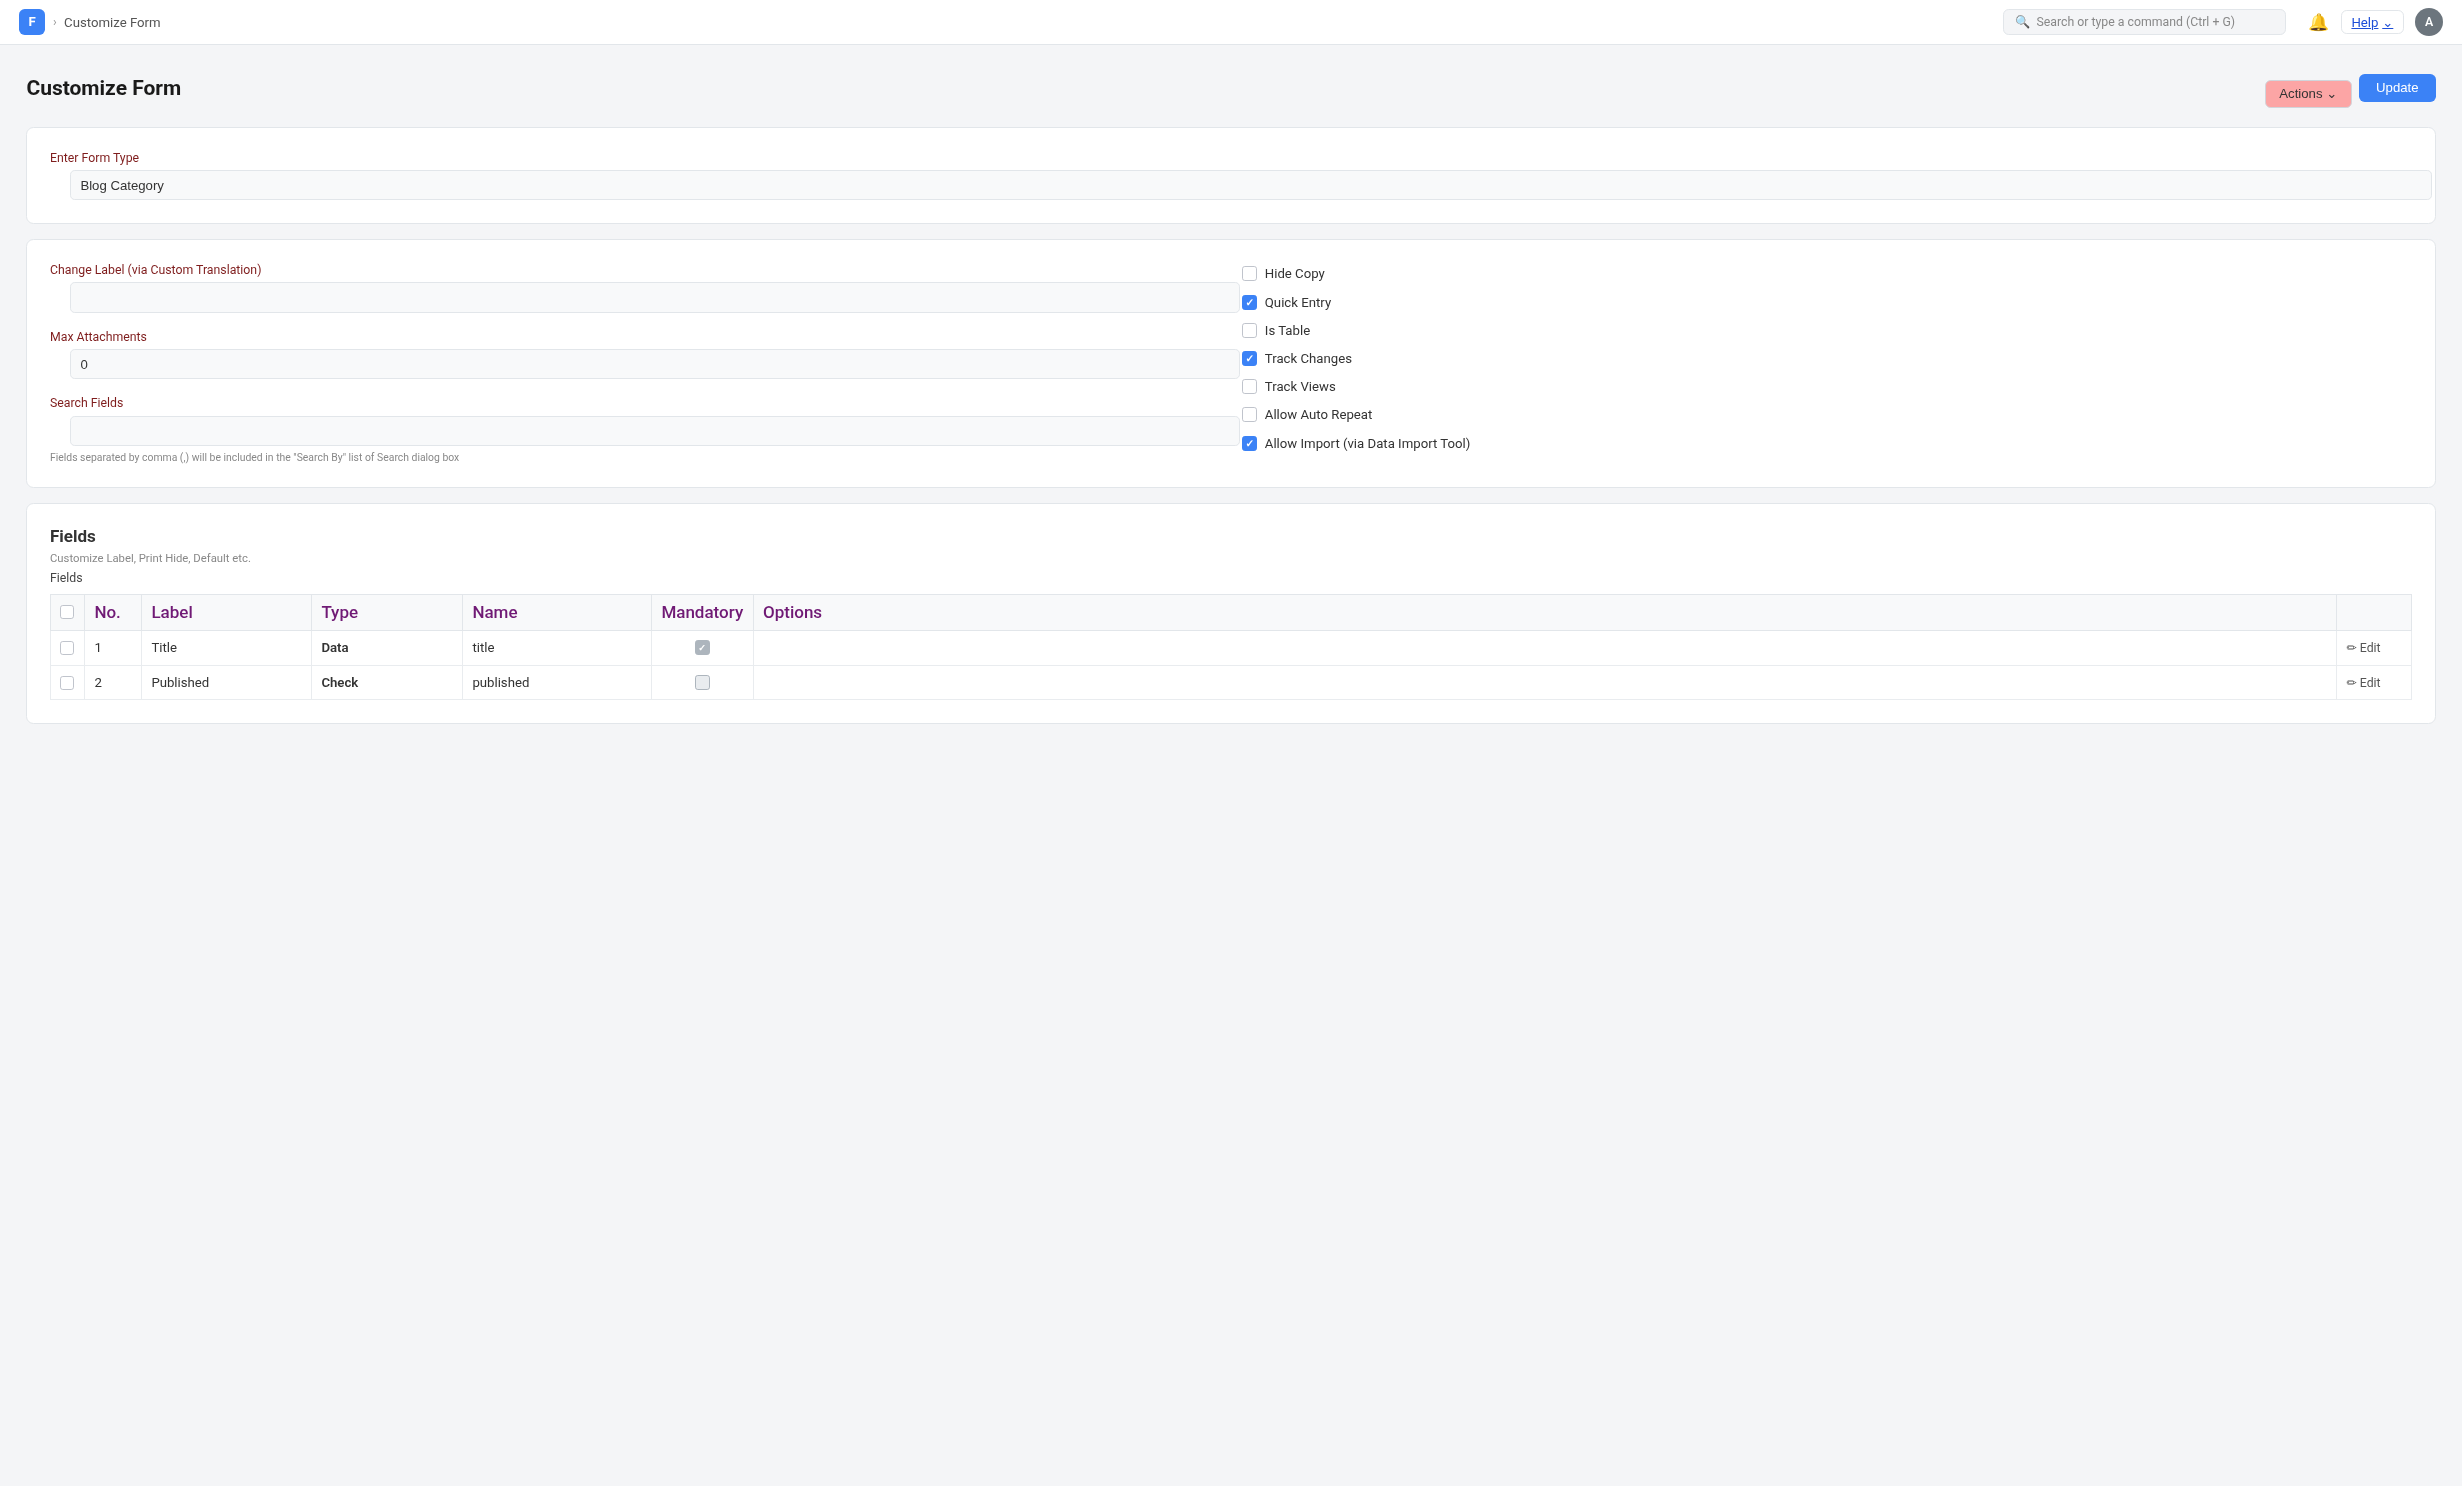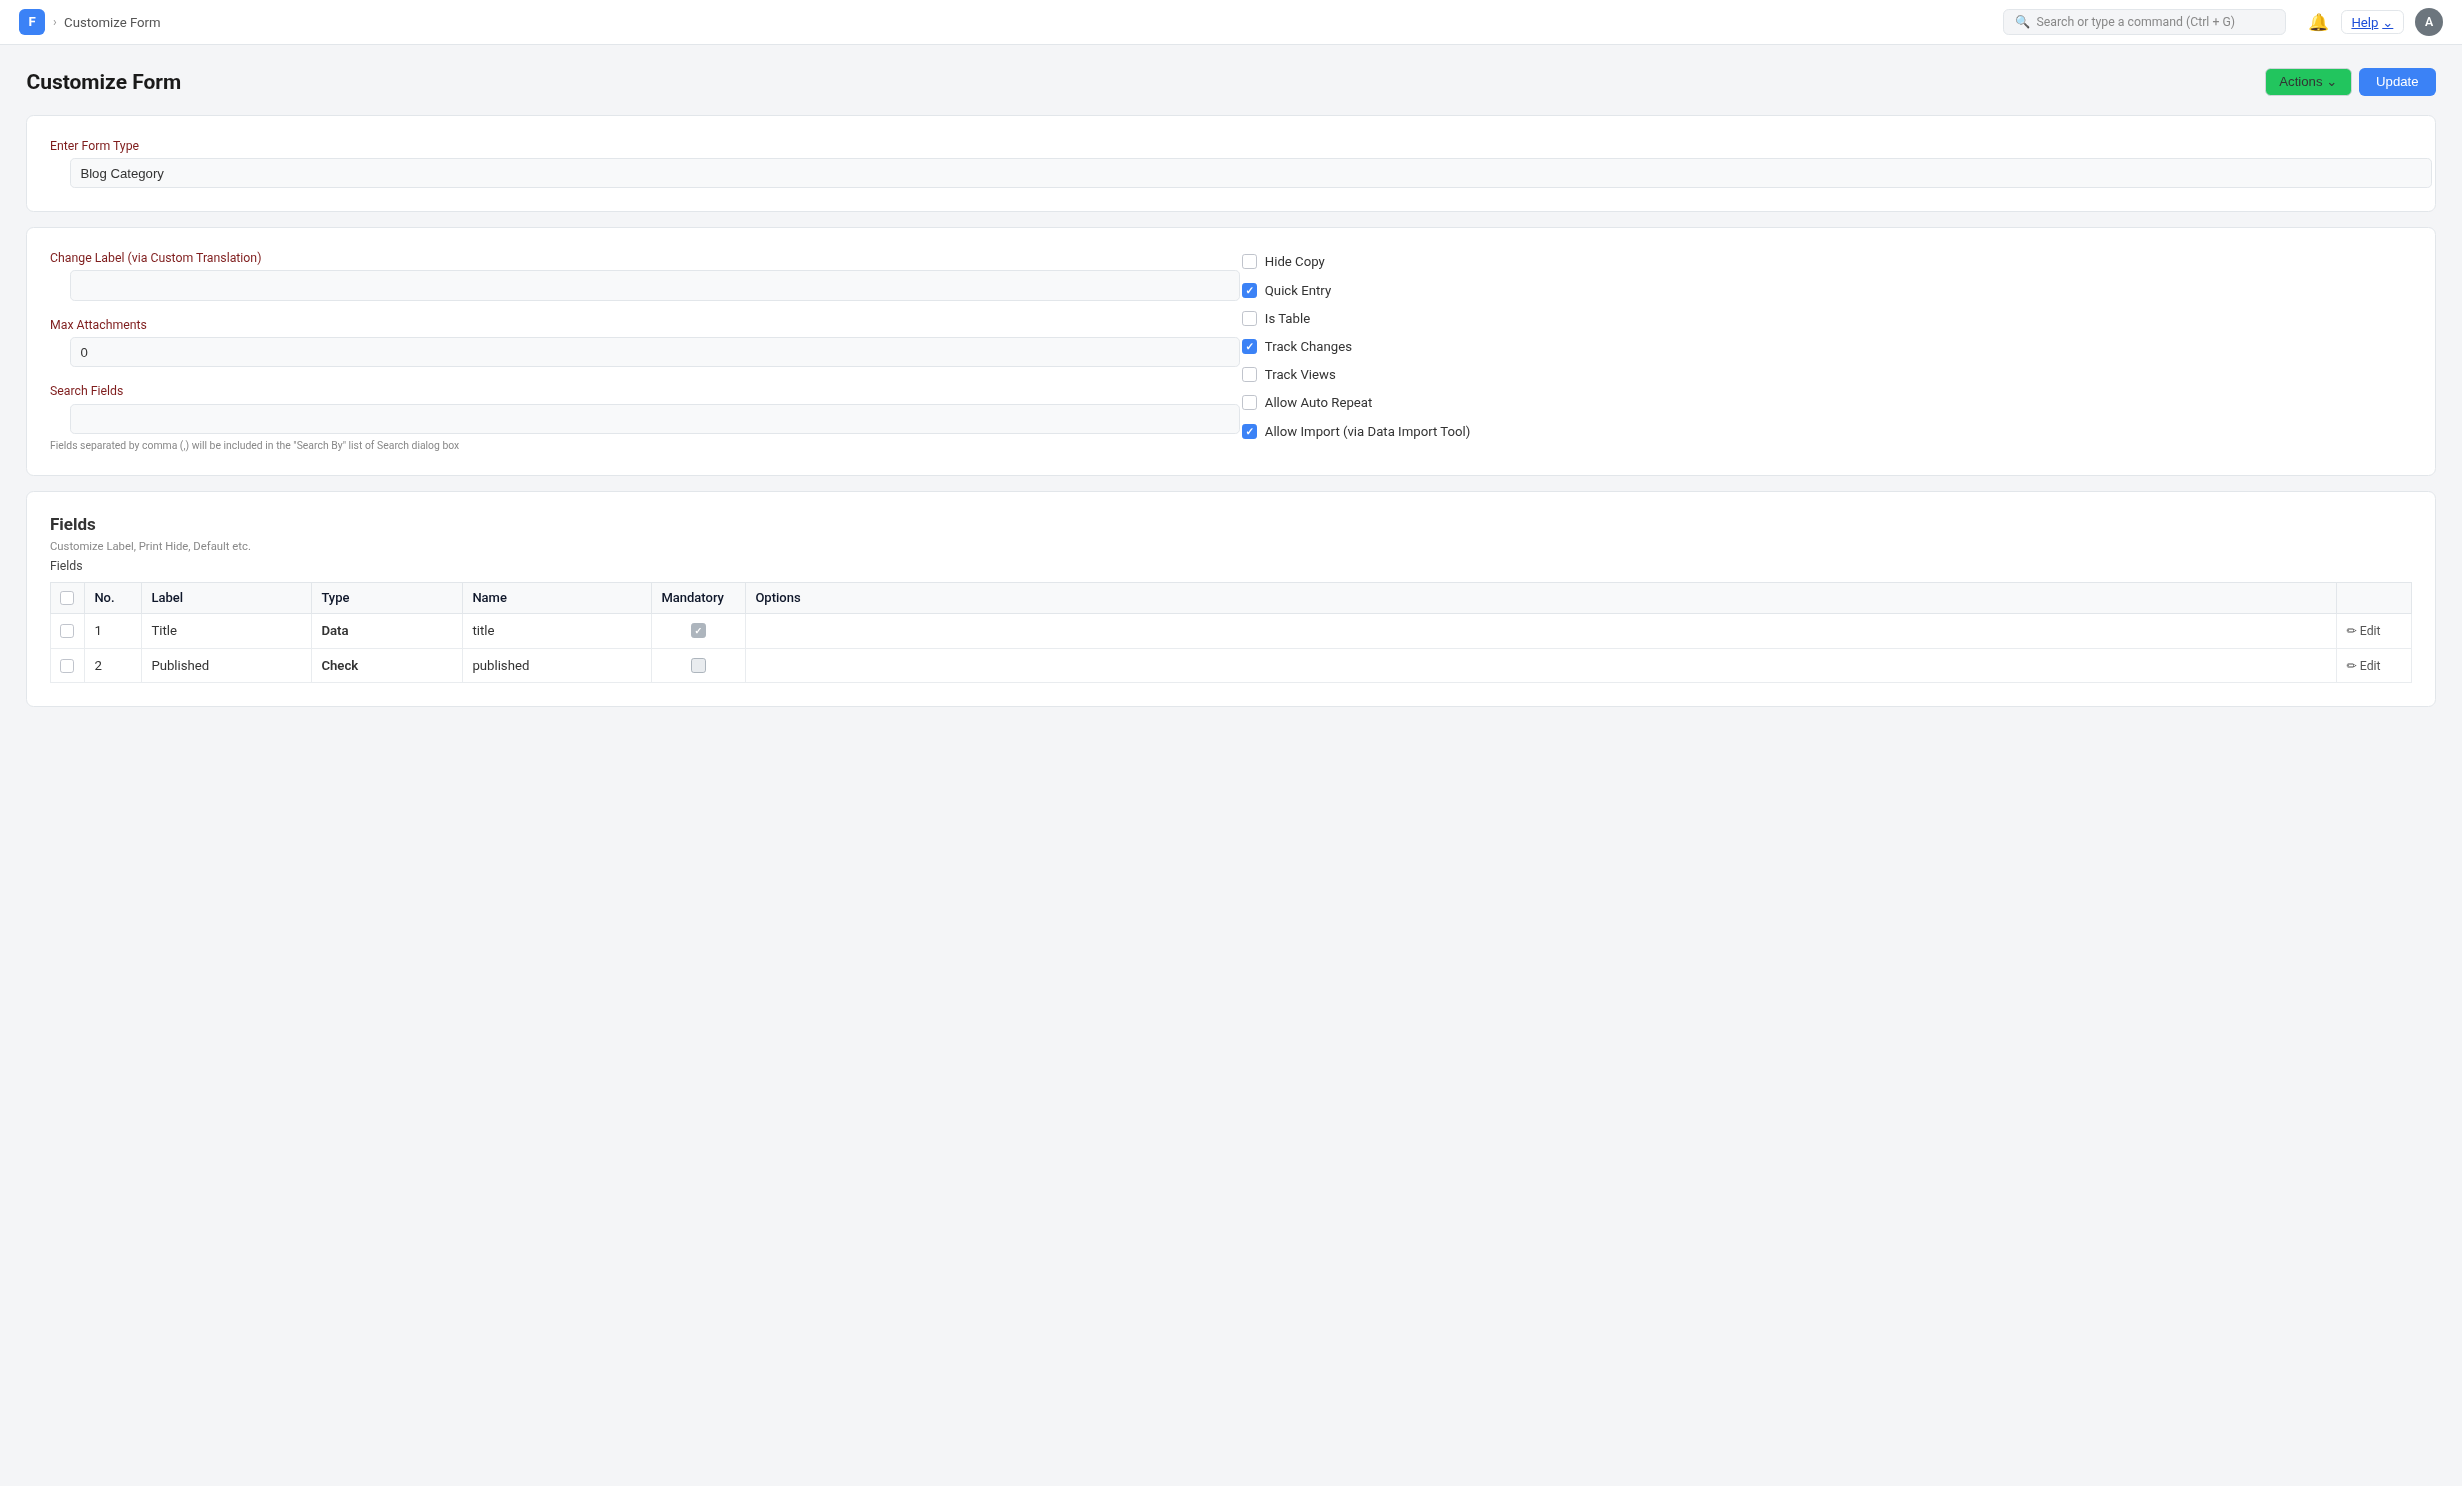--- a/index.html
+++ b/index.html
@@ -92,27 +92,28 @@
     .page-title {
       font-size: 21px;
       font-weight: 700;
       color: #1a1a1a;
     }
     .page-header-actions {
       display: flex; gap: 7.5px; align-items: center;
     }
     .btn-actions {
       border: 0.9px solid #d1d5db;
-      background: #22c55e;
+      background: #fca5a5;
       border-radius: 5.7px;
       padding: 5.7px 13.2px;
       font-size: 13.2px;
       cursor: pointer;
       display: flex; align-items: center; gap: 3.8px;
       color: #333;
+      margin-top: 12px;
     }
     .btn-update {
       background: #3b82f6;
       color: #fff;
       border: none;
       border-radius: 5.7px;
       padding: 6.6px 17px;
       font-size: 13.2px;
       font-weight: 500;
       cursor: pointer;
@@ -198,22 +199,22 @@
       width: 100%;
       border-collapse: collapse;
       font-size: 13.2px;
     }
     thead th {
       background: #f8f9fa;
       border: 0.9px solid #e2e6ea;
       padding: 7.5px 9.4px;
       text-align: left;
       font-weight: 500;
-      color: #0f172a;
-      font-size: 13px;
+      color: #701a75;
+      font-size: 17px;
     }
     tbody td {
       border: 0.9px solid #e9ecef;
       padding: 9.4px 9.4px;
       color: #333;
       vertical-align: middle;
     }
     .edit-link {
       color: #555;
       font-size: 12.3px;

